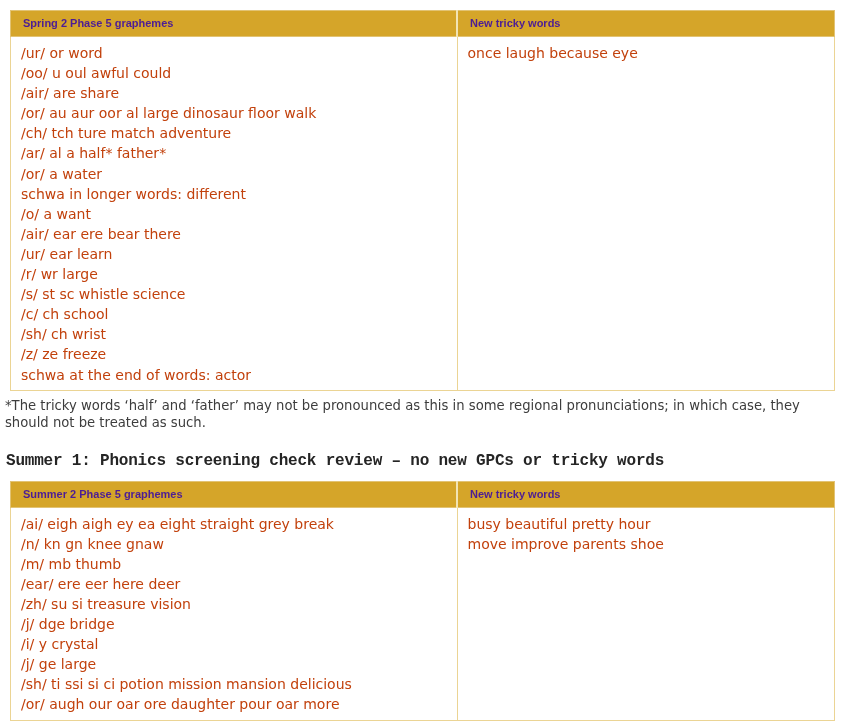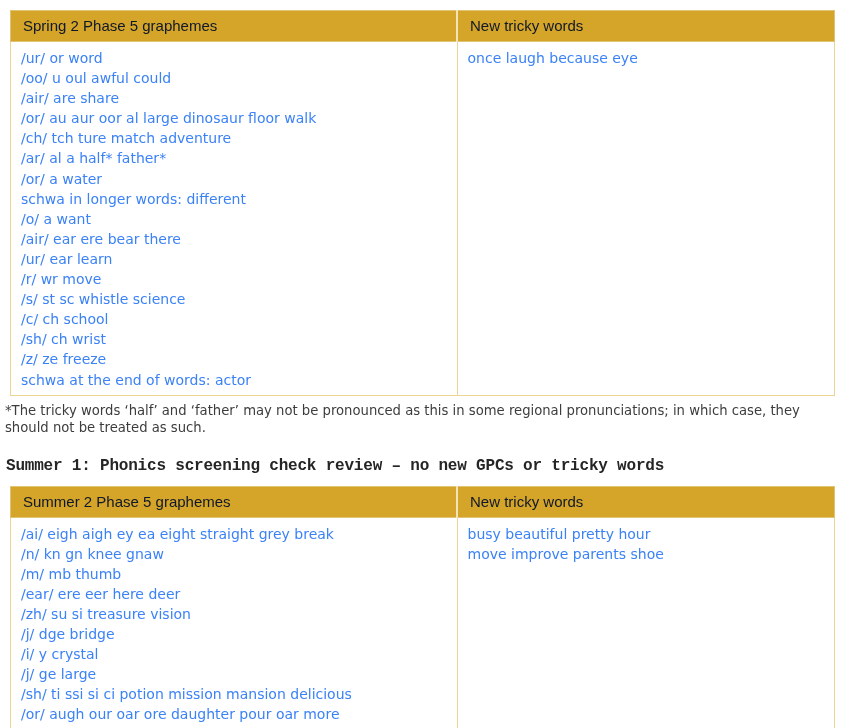--- a/index.html
+++ b/index.html
@@ -17,43 +17,43 @@
   .page {
     padding: 10px 10px 0 10px;
   }
   table.phonics {
     border-collapse: collapse;
     table-layout: fixed;
     width: 825px;
   }
   table.phonics th {
     background: #D5A529;
-    color: #0f172a;
+    color: #4c1d95;
     font-family: "Liberation Sans", "DejaVu Sans", sans-serif;
-    font-weight: normal;
-    font-size: 15px;
+    font-weight: bold;
+    font-size: 11px;
     text-align: left;
     padding: 6px 12px 7px 12px;
     border: 1px solid #E2C374;
   }
   table.phonics th.col-graphemes {
     width: 421px; 
     border-right: 2px solid #F2E4B4;
   }
   table.phonics td {
     vertical-align: top;
     border: 1px solid #EBD494;
     padding: 6px 10px 5px 10px;
     font-size: 14px;
     background: #ffffff;
   }
   .line {
     line-height: 20.1px;
     white-space: nowrap;
-    color: #3b82f6;
+    color: #c2410c;
   }
   .footnote {
     margin: 6px 0 0 -5px;
     width: 834px;
     font-size: 13.2px;
     line-height: 17px;
     color: #3d3d3d;
   }
   .section-heading {
     margin: 21px 0 11px -4px;
@@ -83,21 +83,21 @@
             <div class="line">/oo/ u oul awful could</div>
             <div class="line">/air/ are share</div>
             <div class="line">/or/ au aur oor al large dinosaur floor walk</div>
             <div class="line">/ch/ tch ture match adventure</div>
             <div class="line">/ar/ al a half* father*</div>
             <div class="line">/or/ a water</div>
             <div class="line">schwa in longer words: different</div>
             <div class="line">/o/ a want</div>
             <div class="line">/air/ ear ere bear there</div>
             <div class="line">/ur/ ear learn</div>
-            <div class="line">/r/ wr move</div>
+            <div class="line">/r/ wr large</div>
             <div class="line">/s/ st sc whistle science</div>
             <div class="line">/c/ ch school</div>
             <div class="line">/sh/ ch wrist</div>
             <div class="line">/z/ ze freeze</div>
             <div class="line">schwa at the end of words: actor</div>
           </td>
         <td>
             <div class="line">once laugh because eye</div>
           </td>
       </tr>

